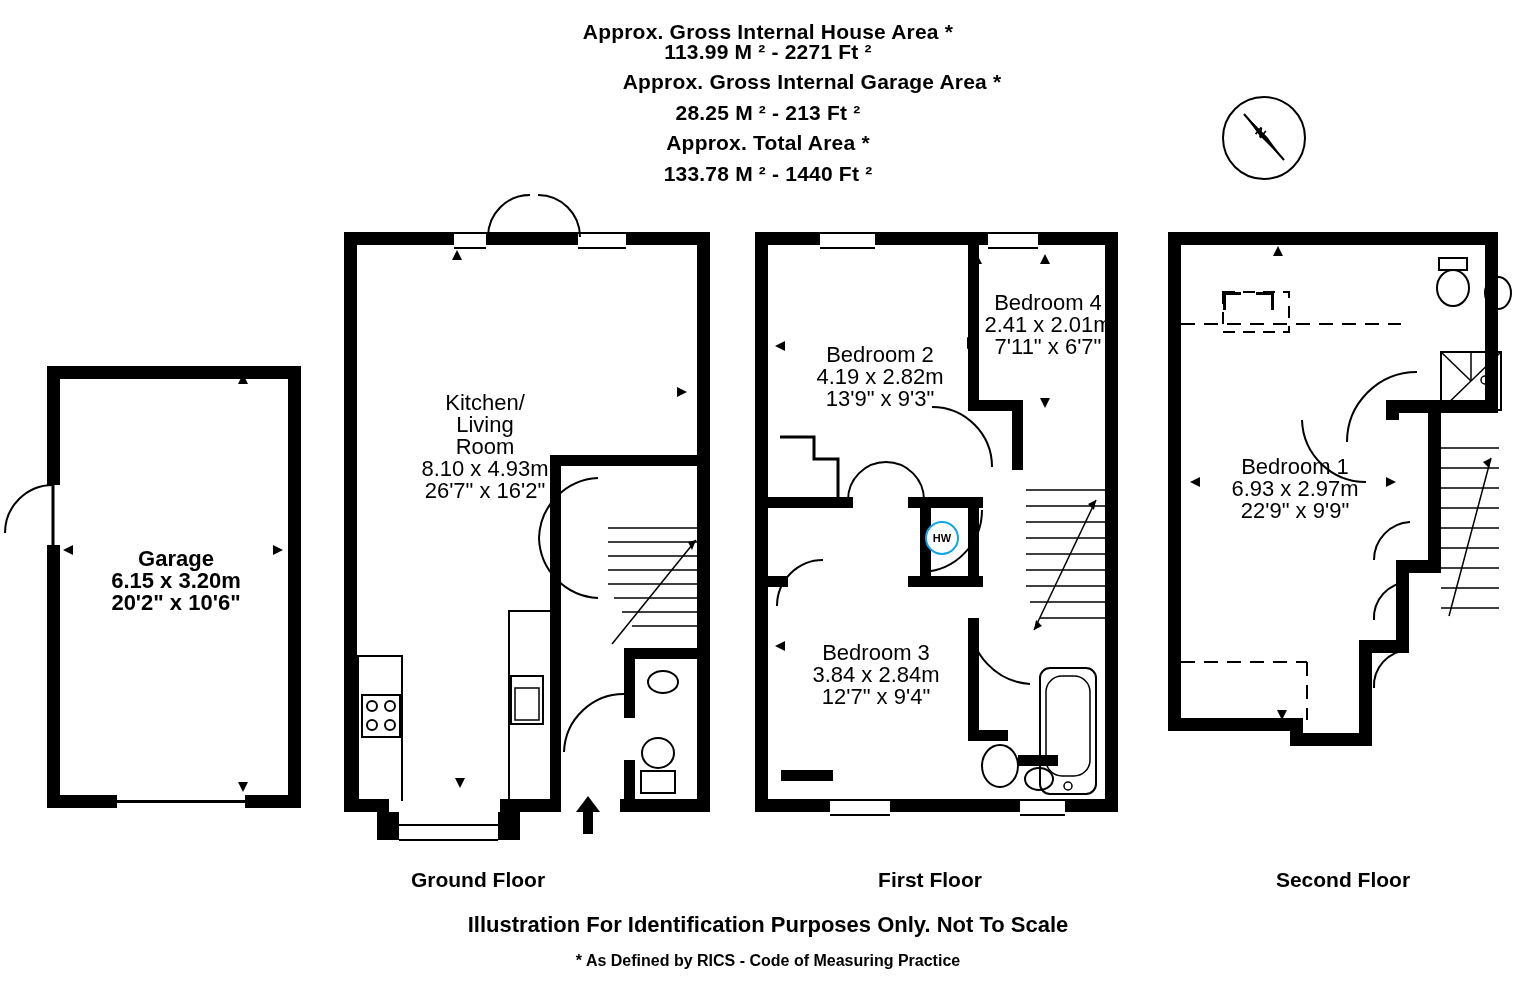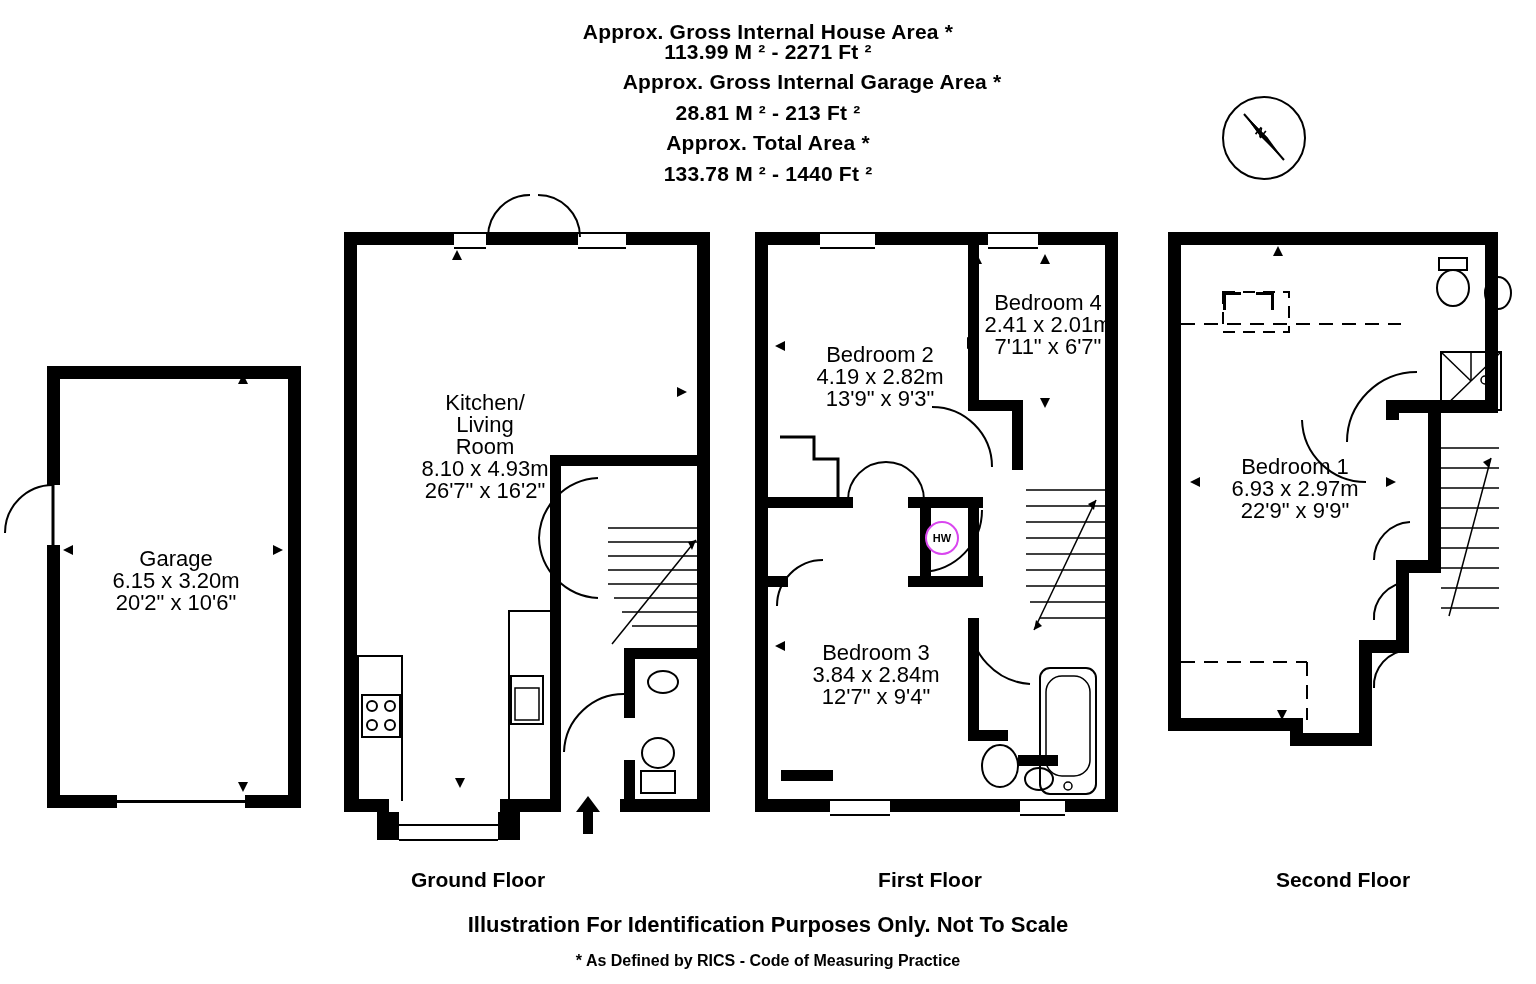--- a/index.html
+++ b/index.html
@@ -51,37 +51,37 @@
     font-size: 22px;
     line-height: 22px;
     white-space: pre-line;
   }
   .wall { position: absolute; background: #000; }
   .thin { position: absolute; background: #000; }
   .win { position: absolute; background: #fff; border-top: 2px solid #000; border-bottom: 2px solid #000; }
   svg { position: absolute; overflow: visible; }
   .hw {
     position: absolute;
-    border: 2px solid #d946ef;
+    border: 2px solid #0ea5e9;
     border-radius: 50%;
     width: 30px; height: 30px;
     font-size: 11px;
     font-weight: bold;
     text-align: center;
     line-height: 30px;
     background: #fff;
   }
 </style>
 </head>
 <body>
 
 <div class="hdr" style="top:20px;">Approx. Gross Internal House Area *</div>
 <div class="hdr" style="top:40px;">113.99 M ²  -  2271 Ft ²</div>
 <div class="hdr" style="top:70px;padding-left:44px;">Approx. Gross Internal Garage Area *</div>
-<div class="hdr" style="top:101px;">28.81 M ²  -  213 Ft ²</div>
+<div class="hdr" style="top:101px;">28.25 M ²  -  213 Ft ²</div>
 <div class="hdr" style="top:131px;">Approx. Total Area *</div>
 <div class="hdr" style="top:162px;">133.78 M ²  -  1440 Ft ²</div>
 
 <svg style="left:1222px; top:96px; width:84px; height:84px;">
   <circle cx="42" cy="42" r="41" fill="#fff" stroke="#000" stroke-width="2"></circle>
   <polygon points="22,18 46,42 62,64 38,40" fill="#000"></polygon>
   <polygon points="22,18 46,42 38,40" fill="#000"></polygon>
   <line x1="22" y1="18" x2="62" y2="64" stroke="#000" stroke-width="2"></line>
 </svg>
 <div class="abs" style="left:1256px; top:125px; font-size:13px; font-weight:bold; transform:rotate(40deg);">N</div>
@@ -102,21 +102,21 @@
     <line x1="53" y1="5" x2="53" y2="65" stroke="#000" stroke-width="3"></line>
   </svg>
 
   <svg style="left:55px; top:360px; width:250px; height:460px;">
     <line x1="8" y1="195" x2="230" y2="195" stroke="#000" stroke-width="0"></line>
     <polygon points="8,190 18,185 18,195" fill="#000"></polygon>
     <polygon points="228,190 218,185 218,195" fill="#000"></polygon>
     <polygon points="188,14 183,24 193,24" fill="#000"></polygon>
     <polygon points="188,432 183,422 193,422" fill="#000"></polygon>
   </svg>
-  <div class="room" style="left:86px; top:548px; width:180px;">Garage
+  <div class="room" style="left:86px; top:548px; width:180px;font-weight:bold;">Garage
 6.15 x 3.20m
 20'2" x 10'6"</div>
 </div>
 
 <div>
 
   <div class="wall" style="left:344px; top:232px; width:110px; height:13px;"></div>
   <div class="win" style="left:454px; top:232px; width:32px;  height:13px;"></div>
   <div class="wall" style="left:486px; top:232px; width:92px;  height:13px;"></div>
   <div class="win" style="left:578px; top:232px; width:48px;  height:13px;"></div>

